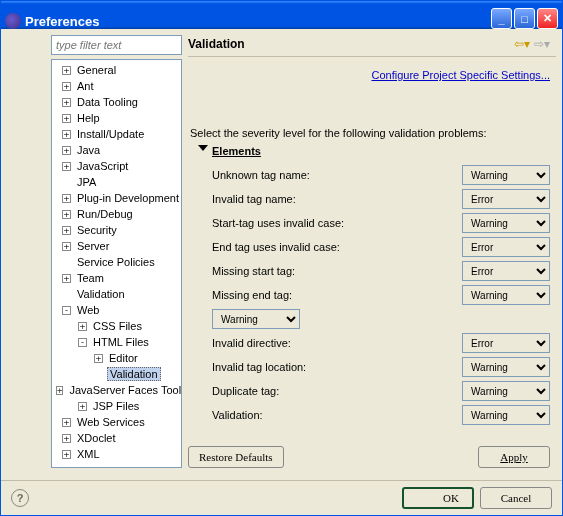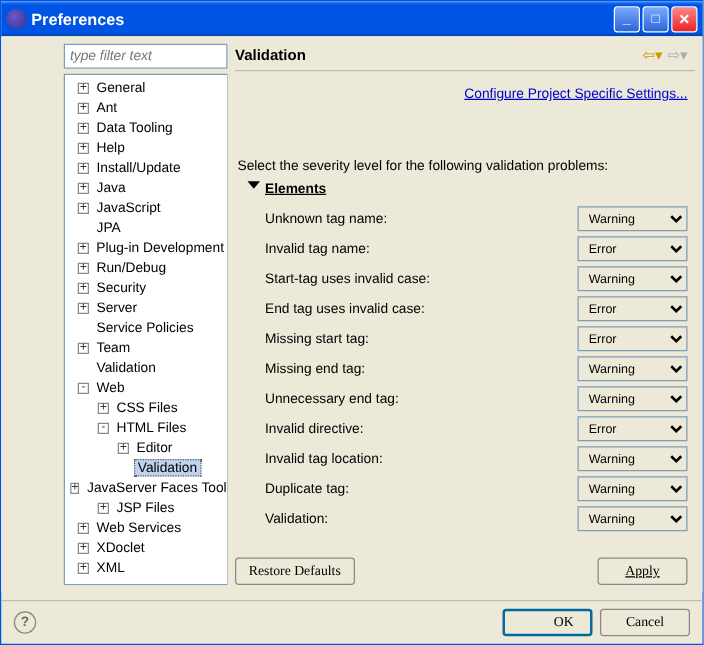--- a/index.html
+++ b/index.html
@@ -1,18 +1,18 @@
 <!DOCTYPE html>
 <html><head>
 <meta charset="utf-8">
 <style>
 * { box-sizing: border-box; margin: 0; padding: 0; }
 body { font-family: Tahoma, sans-serif; font-size: 11px; background: #ece9d8; width: 563px; height: 516px; overflow: hidden; }
 .window { width: 563px; height: 516px; border: 1px solid #0054e3; display: flex; flex-direction: column; }
-.titlebar { height: 28px; background: linear-gradient(to bottom, #3c8cff 0%, #0054e3 10%, #0054e3 90%, #0040a0 100%); display: flex; align-items: center; padding: 0 4px; color: white; font-weight: bold; font-size: 13px; }
+.titlebar { height: 28px; background: linear-gradient(to bottom, #3c8cff 0%, #0054e3 10%, #0054e3 90%, #0040a0 100%); display: flex; align-items: flex-end; padding: 0 4px; color: white; font-weight: bold; font-size: 13px; }
 .titlebar .icon { width: 16px; height: 16px; margin-right: 4px; background: radial-gradient(circle at 40% 40%, #6a5acd, #3b2f8a); border-radius: 50%; }
 .titlebar .title { flex: 1; }
 .titlebar .btns { display: flex; gap: 2px; }
 .titlebar .btn { width: 21px; height: 21px; border: 1px solid #fff; border-radius: 3px; display: flex; align-items: center; justify-content: center; font-family: Arial; font-size: 11px; cursor: pointer; }
 .titlebar .btn.min, .titlebar .btn.max { background: linear-gradient(to bottom, #7aa9ff, #2a66d8); color: white; font-weight: bold; }
 .titlebar .btn.close { background: linear-gradient(to bottom, #f88, #e22); color: white; font-weight: bold; }
 .content { flex: 1; display: flex; background: #ece9d8; padding: 6px; gap: 6px; overflow: hidden; }
 .left { width: 175px; display: flex; flex-direction: column; padding-left: 44px; }
 .filter { height: 20px; border: 1px solid #7f9db9; background: white; padding: 2px 4px; font-size: 11px; width: 100%; margin-bottom: 4px; font-style: italic; color: #555; }
 .tree { flex: 1; border: 1px solid #7f9db9; background: white; overflow: auto; padding: 2px 0; }
@@ -35,21 +35,21 @@
 .elements-hdr { display: flex; align-items: flex-start; padding: 2px 0 6px 10px; }
 .elements-hdr .tri { width: 0; height: 0; border-left: 5px solid transparent; border-right: 5px solid transparent; border-top: 6px solid #000; margin-right: 4px; }
 .elements-hdr .txt { font-weight: bold; text-decoration: underline; }
 .settings { flex: 1; overflow: auto; }
 .row { display: flex; align-items: center; height: 24px; padding-left: 24px; padding-right: 6px; }
 .row .lbl { flex: 1; }
 .row select { width: 88px; height: 20px; border: 1px solid #7f9db9; background: #ece9d8; font-size: 10px; padding-left: 4px; }
 .btnrow { display: flex; justify-content: flex-end; gap: 6px; padding: 8px 6px 0 0; border-top: 0; }
 .btnrow.top { border-top: none; margin-top: 4px; justify-content: space-between; }
 button.win { min-width: 72px; height: 22px; background: #ece9d8; border: 1px solid #888; border-radius: 3px; font-size: 11px; font-family: Tahoma; cursor: pointer; padding: 0 10px; }
-button.win.default { border: 2px solid #0369a1; padding-left: 36px; }
+button.win.default { border: 2px solid #14532d; padding-left: 36px; }
 .help-row { display: flex; align-items: center; justify-content: space-between; padding: 6px 10px; }
 .help-icon { width: 18px; height: 18px; border: 1px solid #8a8a7a; border-radius: 50%; display: flex; align-items: center; justify-content: center; color: #6a6a5a; font-weight: bold; cursor: pointer; font-size: 11px; }
 .bottom-area { border-top: 1px solid #c0bca8; margin-top: 6px; }
 </style>
 </head>
 <body>
 
 <div class="window">
   <div class="titlebar">
     <div class="icon"></div>
@@ -228,21 +228,20 @@
           </div>
           <div class="row">
             <div class="lbl">Missing start tag:</div>
             <select><option>Ignore</option><option>Warning</option><option selected="">Error</option></select>
           </div>
           <div class="row">
             <div class="lbl">Missing end tag:</div>
             <select><option>Ignore</option><option selected="">Warning</option><option>Error</option></select>
           </div>
           <div class="row">
-            <div class="lbl">Unnecessary end tag:</div>
             <select><option>Ignore</option><option selected="">Warning</option><option>Error</option></select>
           </div>
           <div class="row">
             <div class="lbl">Invalid directive:</div>
             <select><option>Ignore</option><option>Warning</option><option selected="">Error</option></select>
           </div>
           <div class="row">
             <div class="lbl">Invalid tag location:</div>
             <select><option>Ignore</option><option selected="">Warning</option><option>Error</option></select>
           </div>

